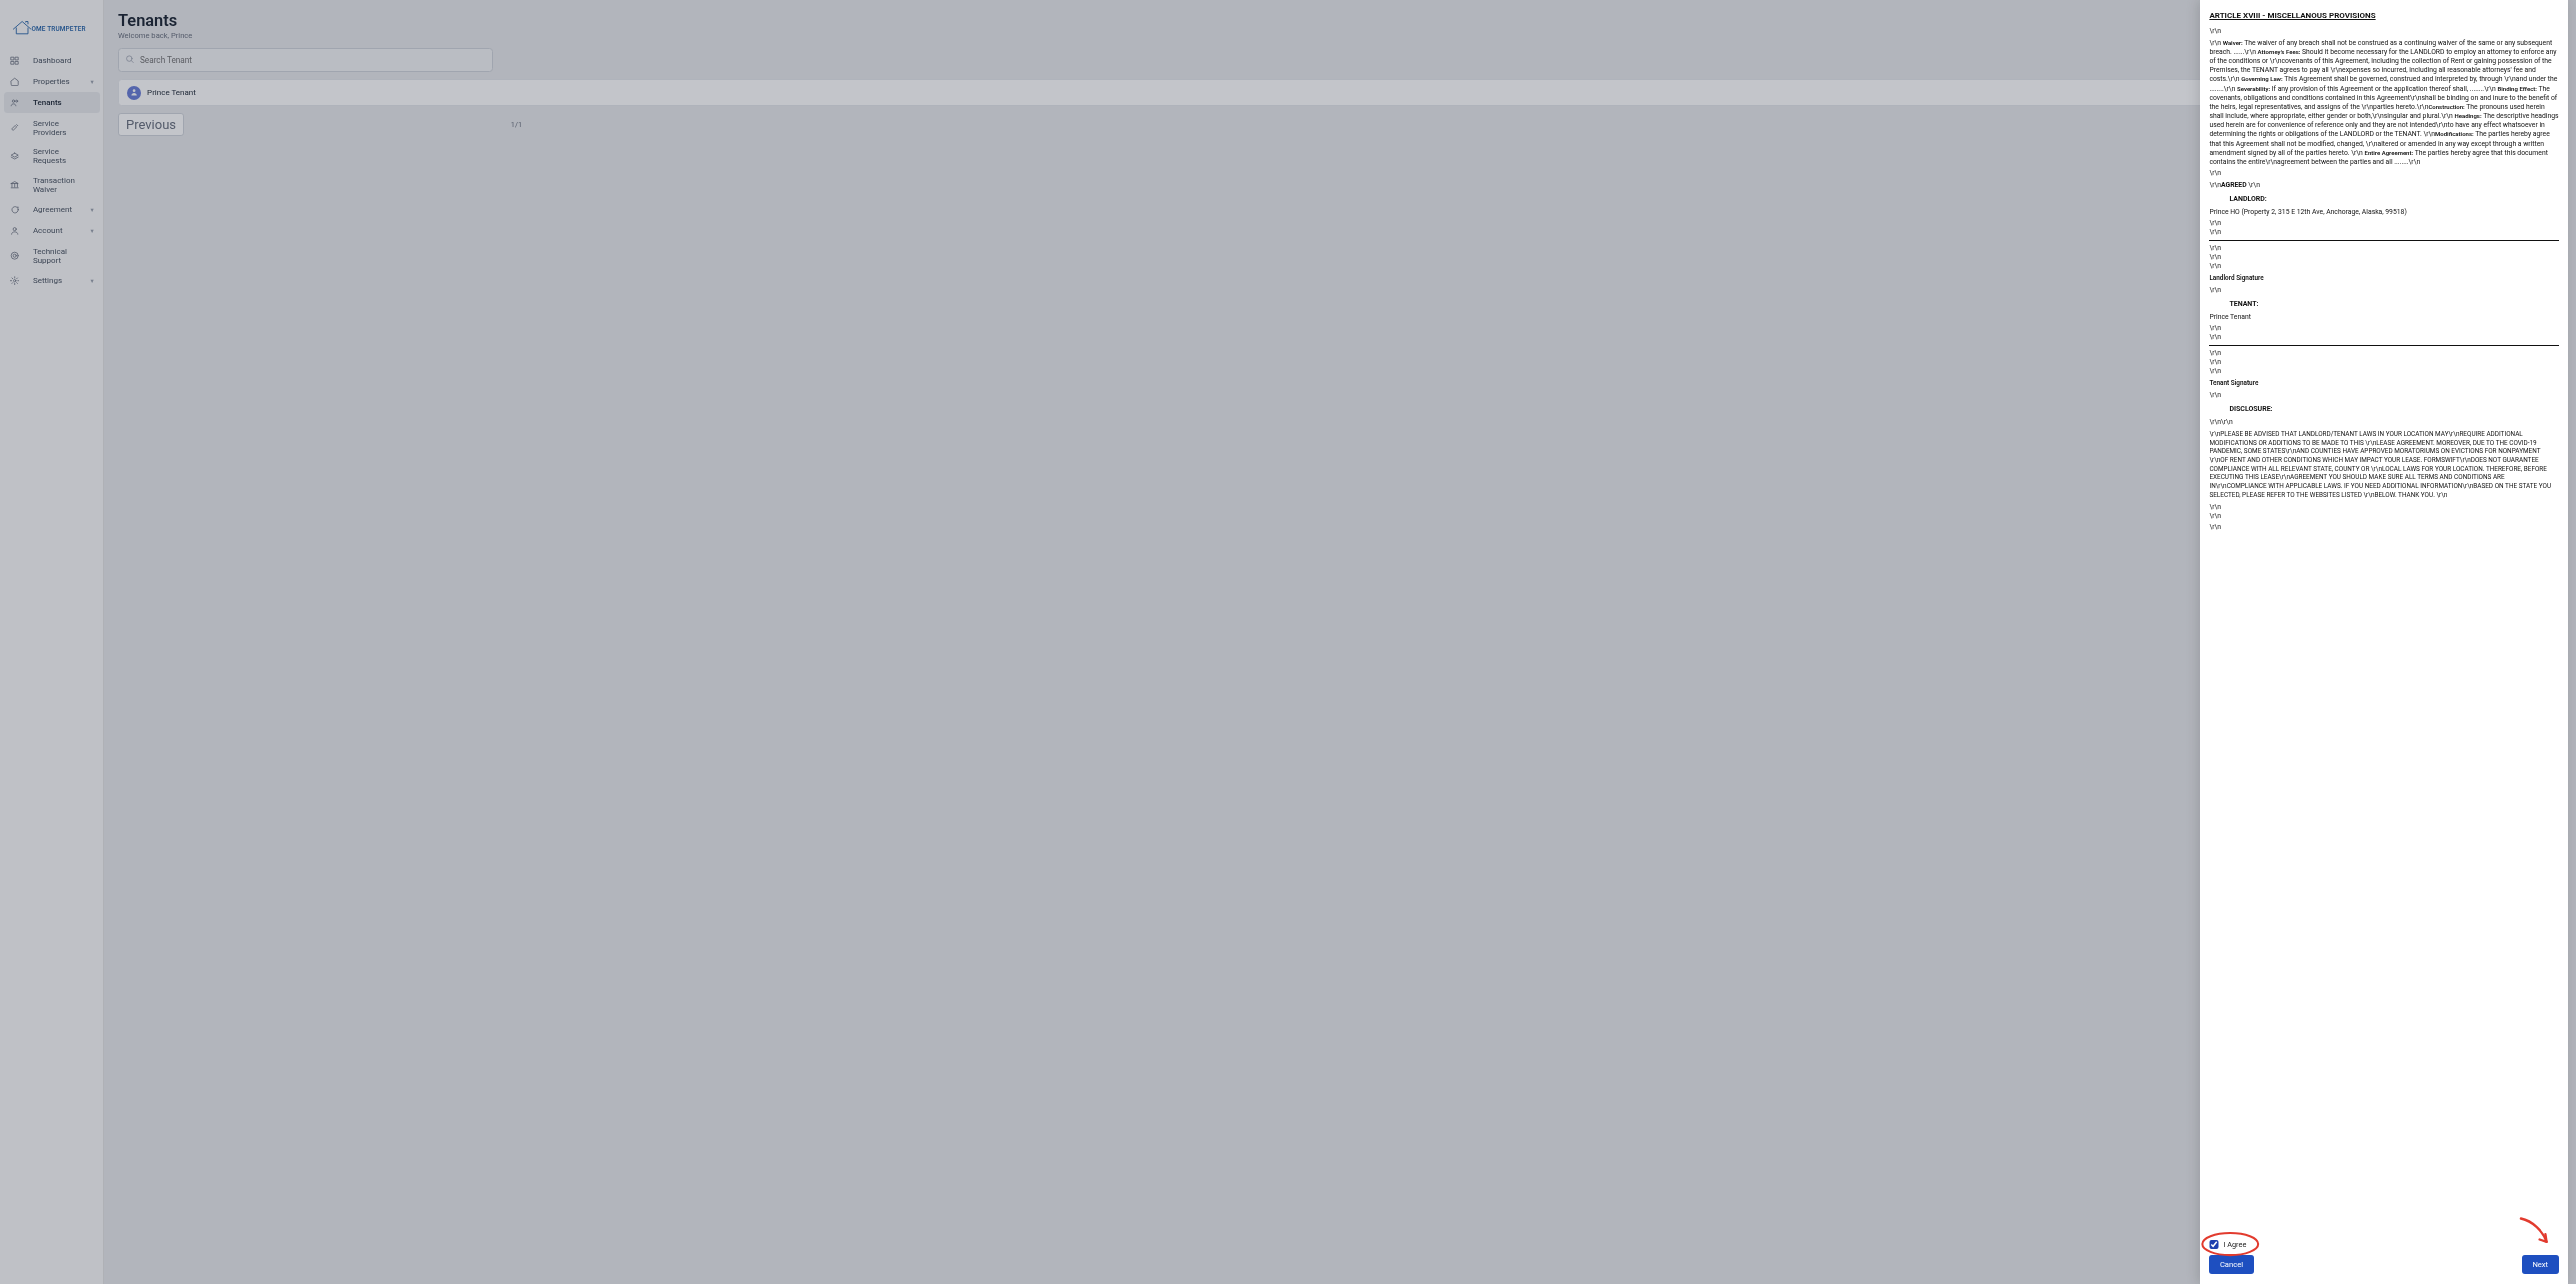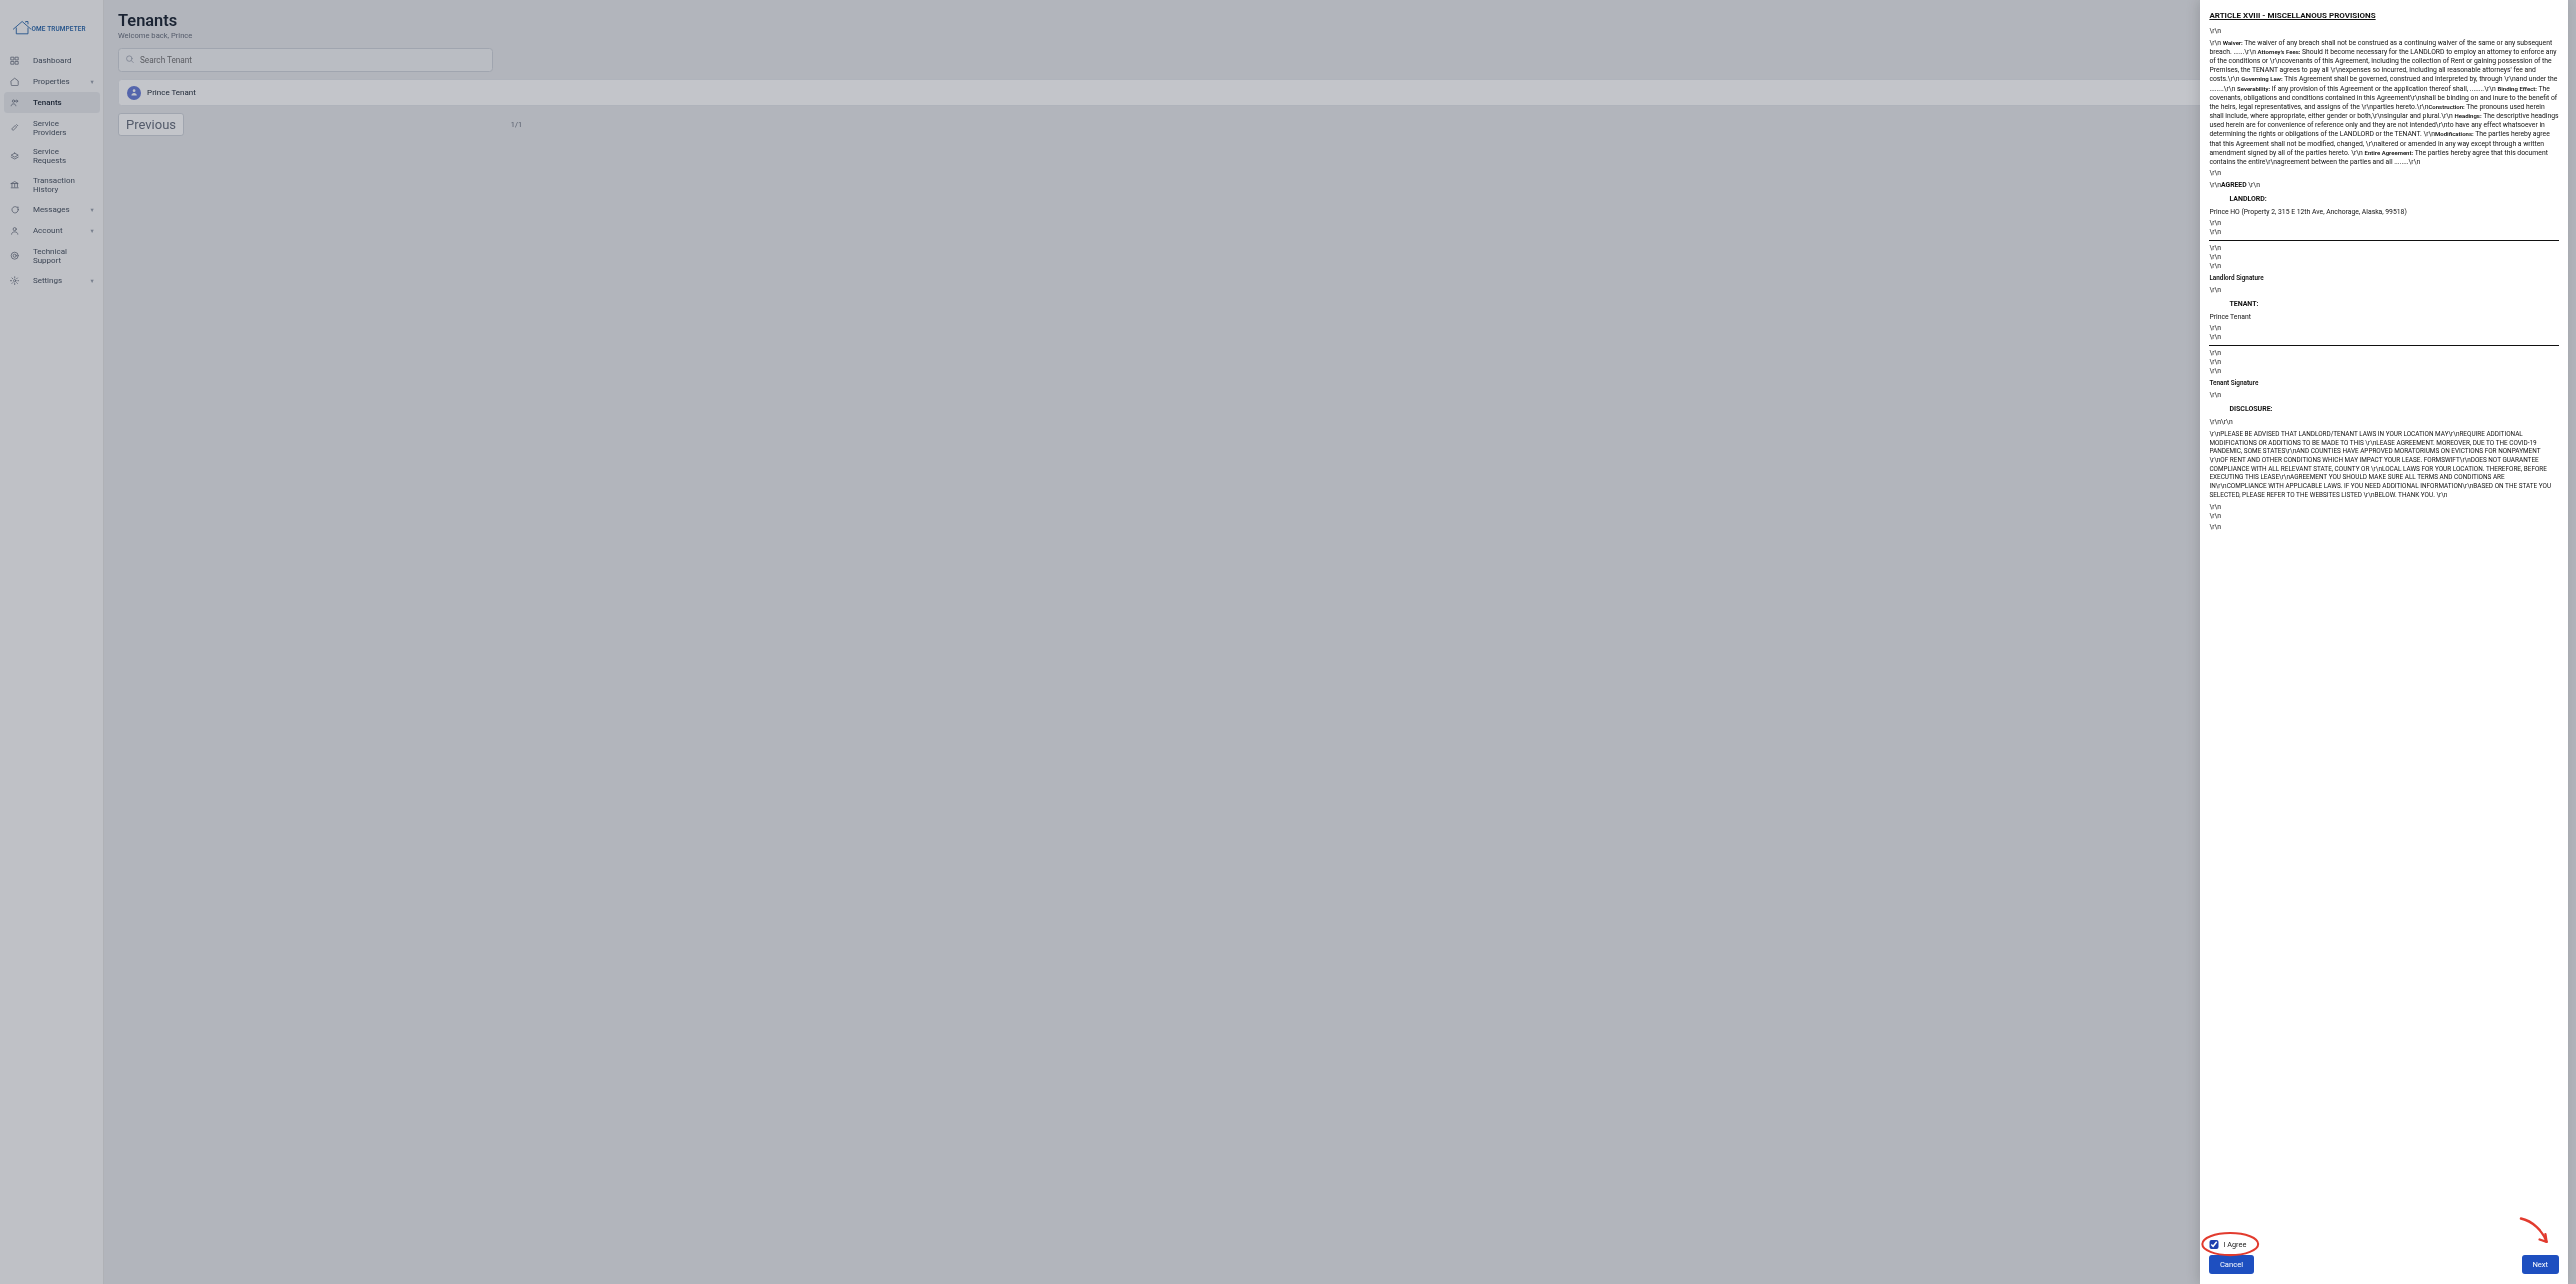--- a/index.html
+++ b/index.html
@@ -129,29 +129,29 @@
           </span>
         <span class="nav-label">Service Requests</span>
       </div>
       <div class="nav-item">
         <span class="nav-icon">
             <svg class="stroke" width="9.4" height="9.4" viewBox="0 0 24 24">
               <path d="M3 9l9-5 9 5H3z"></path>
               <path d="M5 9v9M12 9v9M19 9v9M3 20h18"></path>
             </svg>
           </span>
-        <span class="nav-label">Transaction History</span>
+        <span class="nav-label">Transaction Waiver</span>
       </div>
       <div class="nav-item">
         <span class="nav-icon">
             <svg class="stroke" width="9.4" height="9.4" viewBox="0 0 24 24">
               <path d="M21 12a8 8 0 1 1-3-6l3-1-1 3a8 8 0 0 1 1 4z"></path>
             </svg>
           </span>
-        <span class="nav-label">Messages</span>
+        <span class="nav-label">Agreement</span>
         <span class="chev">▾</span>
       </div>
       <div class="nav-item">
         <span class="nav-icon">
             <svg class="stroke" width="9.4" height="9.4" viewBox="0 0 24 24">
               <circle cx="12" cy="8" r="4"></circle>
               <path d="M4 21c0-4 4-6 8-6s8 2 8 6"></path>
             </svg>
           </span>
         <span class="nav-label">Account</span>

